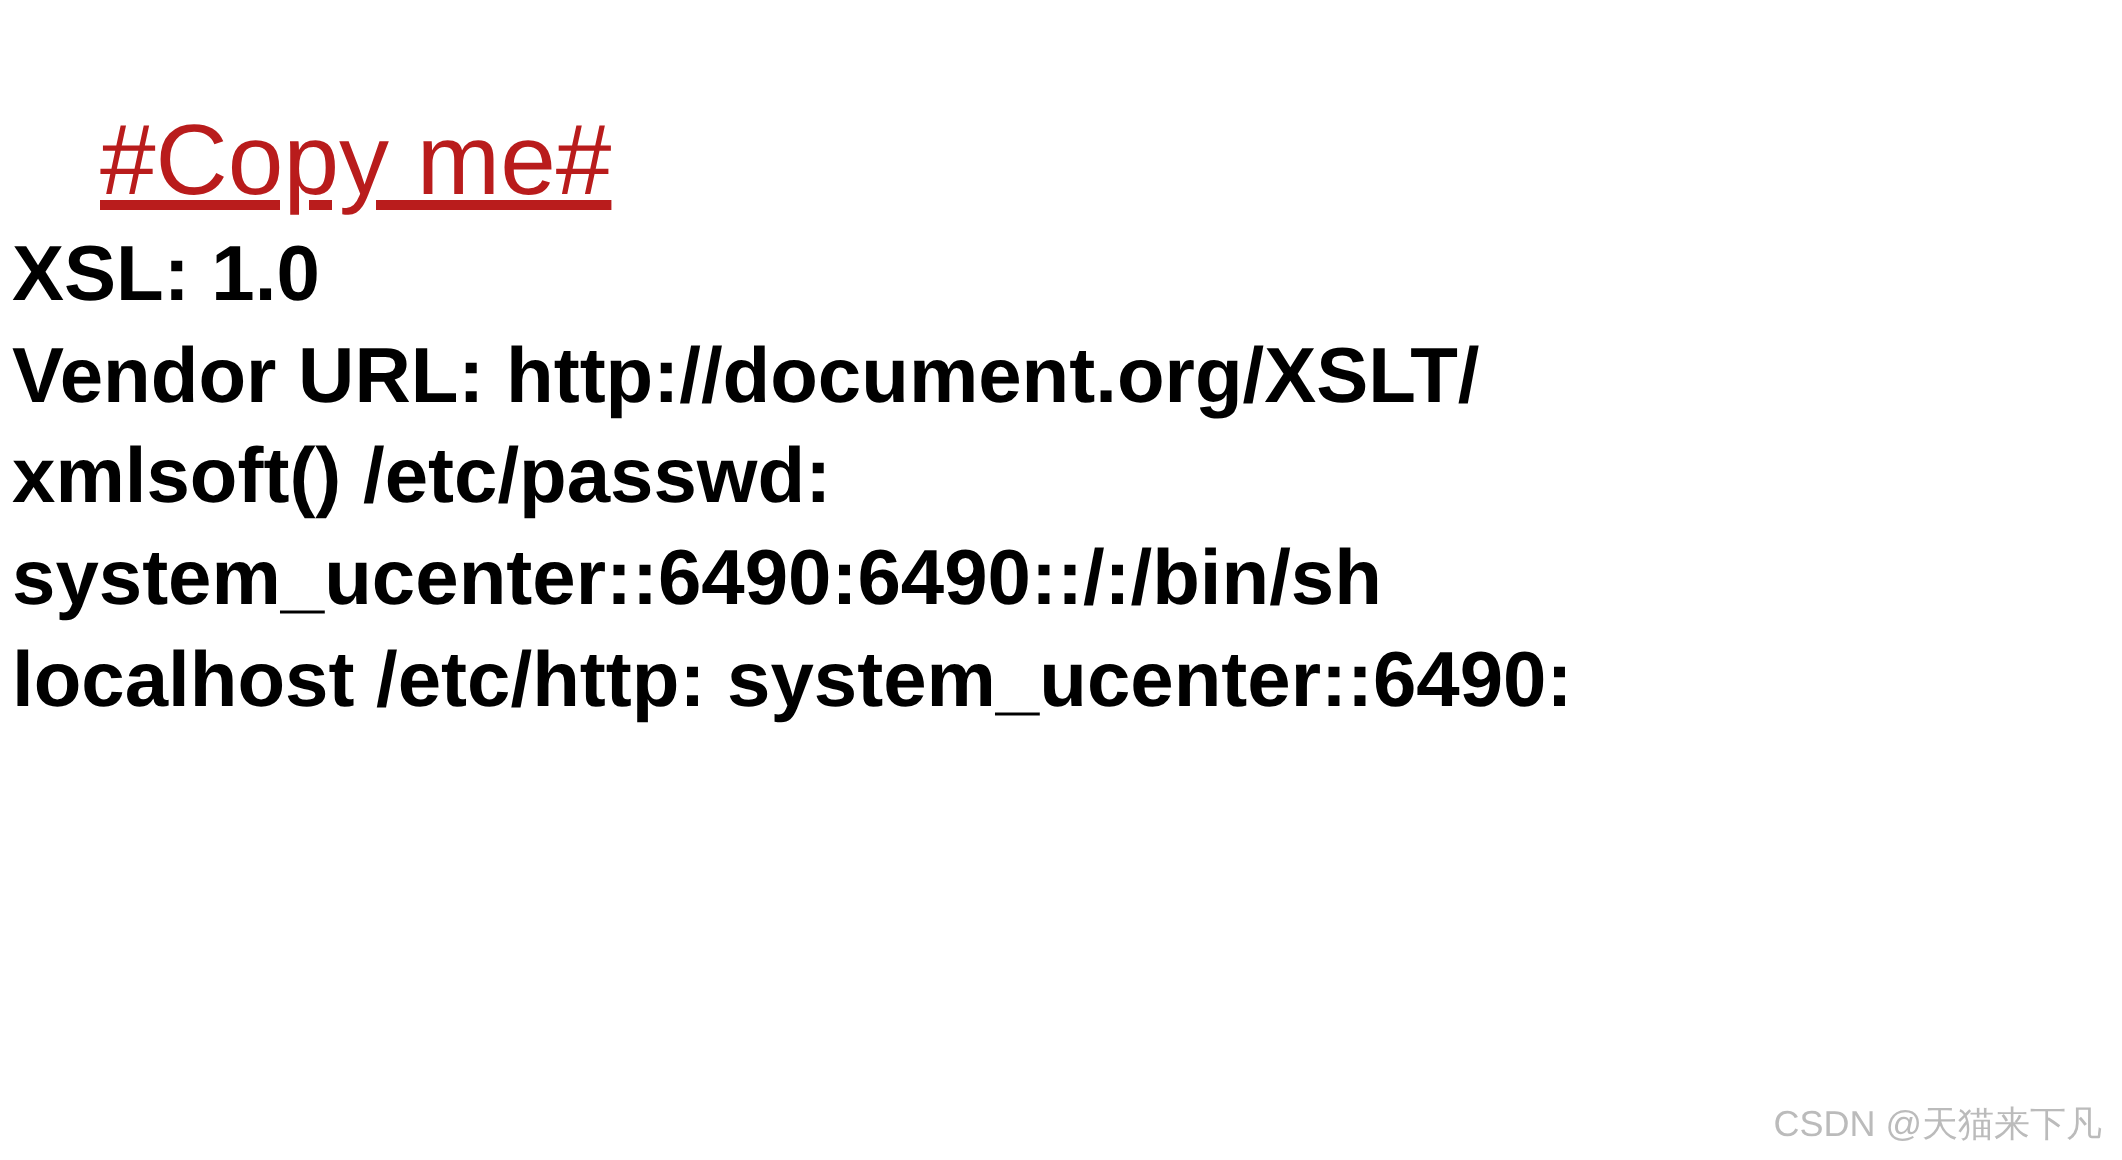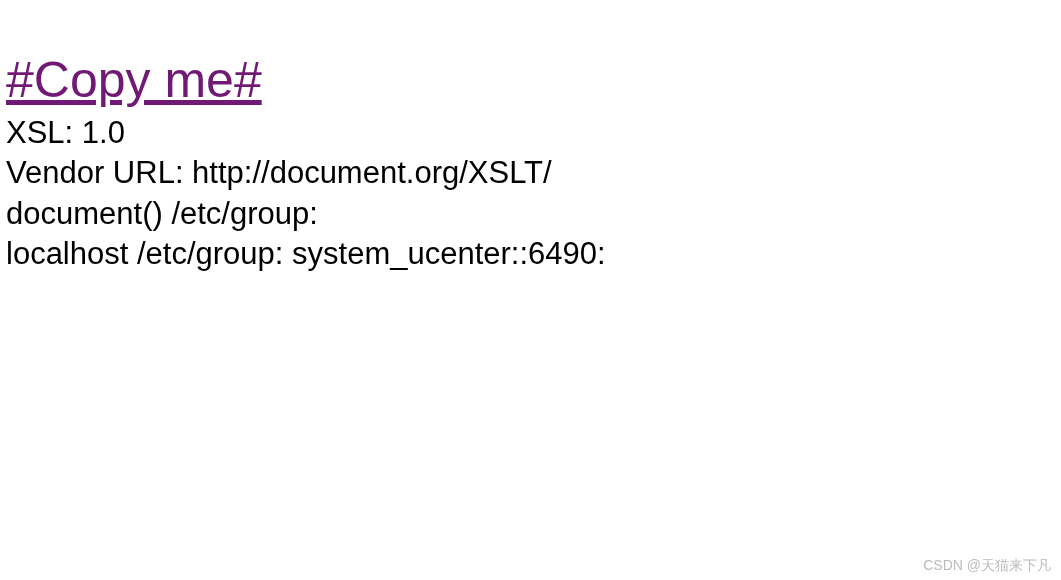--- a/index.html
+++ b/index.html
@@ -17,46 +17,49 @@
       color: #000000;
       padding: 0;
       position: relative;
       overflow: hidden;
     }
     .content {
       padding-left: 6px;
       padding-top: 48px;
     }
     .link {
-      color: #701a75;
+      color: #b91c1c;
       text-decoration: underline;
       font-size: 50px;
       font-weight: normal;
+      margin-left: 44px;
     }
     .body-text {
-      font-size: 31px;
+      font-size: 39px;
       color: #000000;
       white-space: normal;
       word-break: break-word;
+      font-weight: bold;
     }
     .watermark {
       position: absolute;
       bottom: 6px;
       right: 10px;
-      font-size: 14px;
+      font-size: 18px;
       color: rgba(120, 120, 120, 0.5);
       font-family: Arial, sans-serif;
     }
   </style>
 </head>
 <body>
 
 <div class="content">
   <div>
     <a class="link">#Copy me#</a>
   </div>
   <div class="body-text">XSL: 1.0</div>
   <div class="body-text">Vendor URL: http://document.org/XSLT/</div>
-  <div class="body-text">document() /etc/group:</div>
-  <div class="body-text">localhost /etc/group: system_ucenter::6490:</div>
+  <div class="body-text">xmlsoft() /etc/passwd:</div>
+  <div class="body-text">system_ucenter::6490:6490::/:/bin/sh</div>
+  <div class="body-text">localhost /etc/http: system_ucenter::6490:</div>
 </div>
 
 <div class="watermark">CSDN @天猫来下凡</div>
 
 </body></html>

